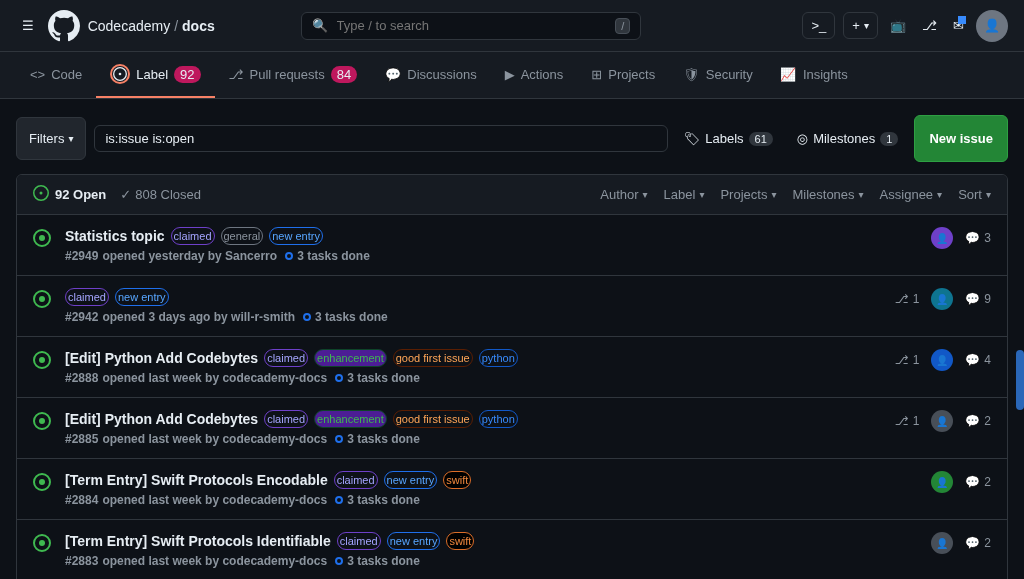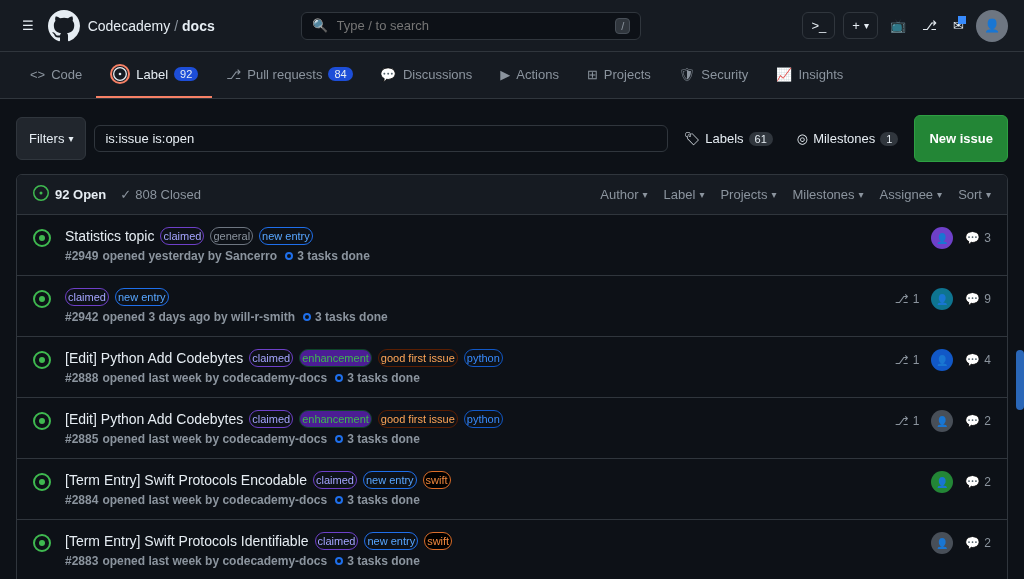--- a/index.html
+++ b/index.html
@@ -102,25 +102,25 @@
       cursor: pointer;
       border-bottom: 2px solid transparent;
       white-space: nowrap;
       text-decoration: none;
     }
     .repo-nav-item.active {
       color: #e6edf3;
       border-bottom: 2px solid #f78166;
     }
     .nav-badge {
-      background: #1d4ed8;
+      background: #be185d;
       color: #e6edf3;
       border-radius: 10px;
       padding: 1px 6px;
-      font-size: 11px;
+      font-size: 13px;
     }
     .issue-icon-ring {
       border: 2px solid #f78166;
       border-radius: 50%;
       padding: 1px;
       display: inline-flex;
     }
 
     
     .main { padding: 16px; }
@@ -242,21 +242,21 @@
     .open-icon::before {
       content: '';
       width: 6px; height: 6px;
       background: #3fb950;
       border-radius: 50%;
     }
     .issue-content { flex: 1; min-width: 0; }
     .issue-title-row { display: flex; align-items: center; flex-wrap: wrap; gap: 6px; margin-bottom: 4px; }
     .issue-title {
       color: #e6edf3;
-      font-weight: 400;
+      font-weight: 700;
       font-size: 14px;
       cursor: pointer;
     }
     .label-tag {
       border-radius: 12px;
       padding: 2px 2px;
       font-size: 11px;
       font-weight: 500;
       white-space: nowrap;
     }

